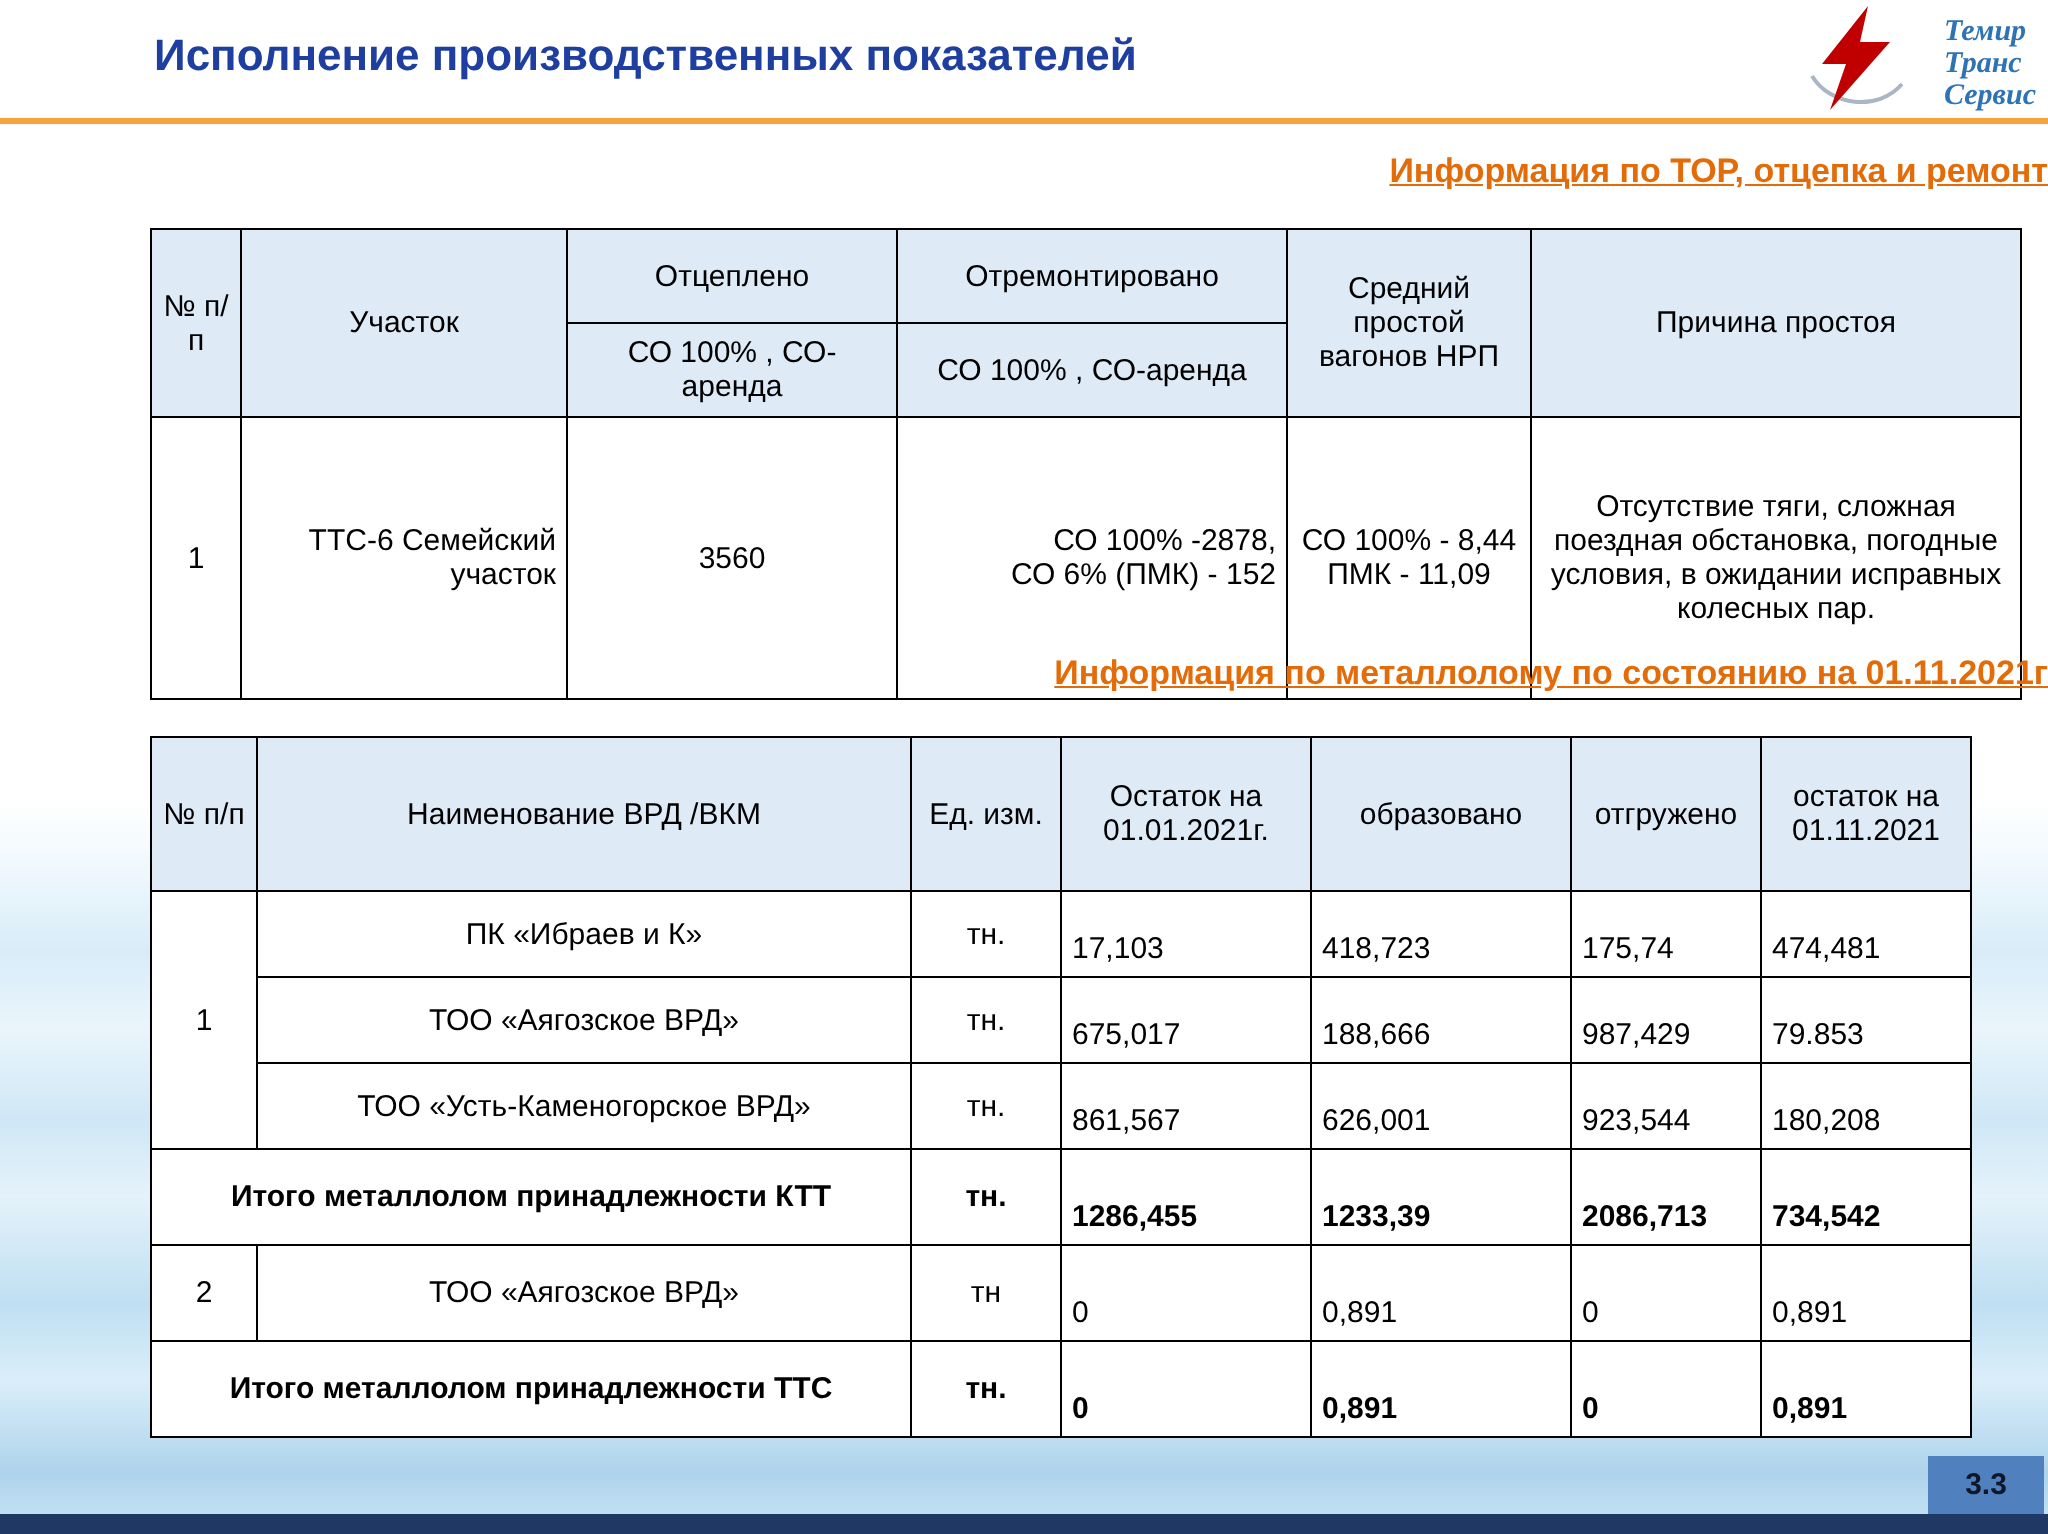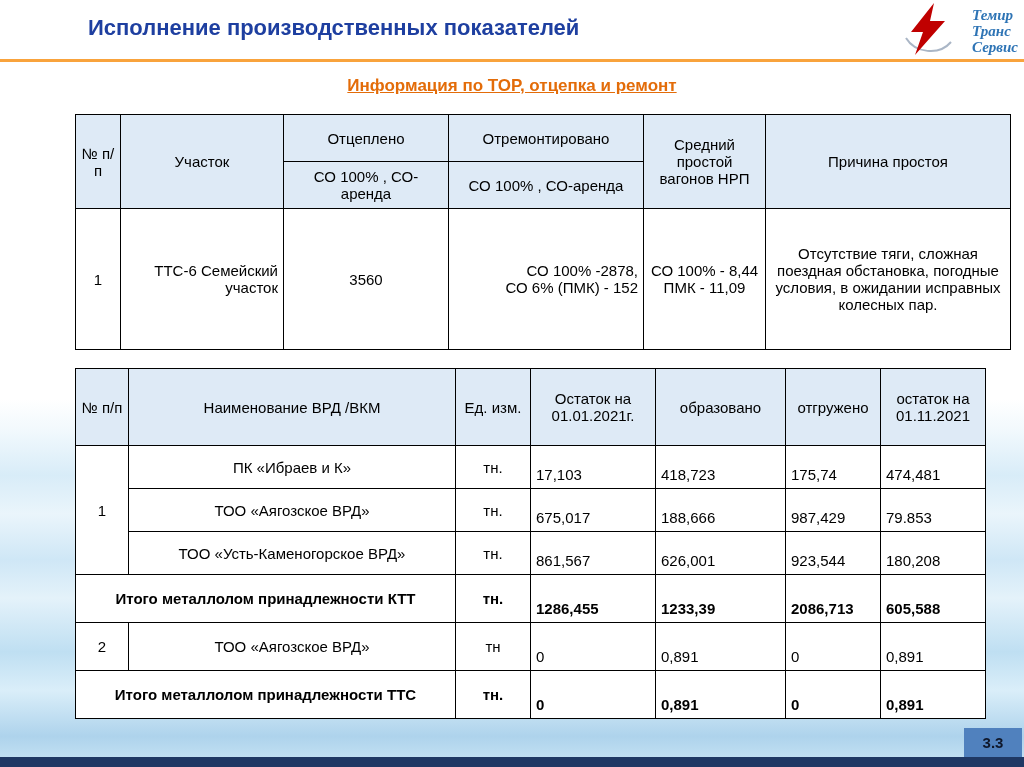--- a/index.html
+++ b/index.html
@@ -10,37 +10,37 @@
   }
   .slide {
     position: relative; width: 1024px; height: 767px; overflow: hidden;
     background: linear-gradient(180deg,
       #ffffff 0%, #ffffff 52%,
       #f2f9fd 56%, #d8ecf8 62%, #eaf5fb 67%,
       #cfe7f6 73%, #e4f2fa 78%, #bfdff2 85%,
       #daeef9 90%, #aed3ec 96%, #c9e5f5 100%);
   }
   .title {
-    position: absolute; top: 15px; left: 88px;
+    position: absolute; top: 15px; left: 77px;
     font-size: 22px; font-weight: bold; color: #1E3FA0;
   }
   .rule {
     position: absolute; top: 59px; left: 0;
     width: 1024px; height: 3px; background: #F9A33C;
   }
   .logo {
     position: absolute; top: 2px; right: 6px;
     display: flex; align-items: center; gap: 18px;
   }
   .logo-text {
     font-family: "Liberation Serif", serif; font-style: italic; font-weight: bold;
     color: #2E74B5; font-size: 15px; line-height: 16px;
   }
   .h1, .h2 {
-    position: absolute; left: 0; width: 1024px; text-align: center;
+    position: absolute; left: 0; width: 1024px; text-align: right;
     font-size: 17px; font-weight: bold; color: #E36C09;
   }
   .h1 { top: 76px; }
   .h2 { top: 327px; }
   .h1 span, .h2 span { text-decoration: underline; }
 
   table { border-collapse: collapse; position: absolute; table-layout: fixed; }
   th, td { border: 1.5px solid #000; padding: 3px 5px; background: #fff; }
   th { background: #DEEAF6; font-weight: normal; font-size: 15px; vertical-align: middle; }
   td { font-size: 15px; vertical-align: middle; }
@@ -131,20 +131,23 @@
         </td>
         <td class="center">
           <div>СО 100% - 8,44</div>
           <div>ПМК - 11,09</div>
         </td>
         <td class="center reason">Отсутствие тяги, сложная поездная обстановка, погодные условия, в ожидании исправных колесных пар.</td>
       </tr>
     </tbody>
   </table>
 
+  <div class="h2">
+    <span>Информация по металлолому по состоянию на 01.11.2021г</span>
+  </div>
 
   <table class="t2">
     <colgroup>
       <col style="width:53px">
         <col style="width:327px">
         <col style="width:75px">
       <col style="width:125px">
         <col style="width:130px">
         <col style="width:95px">
         <col style="width:105px">
@@ -185,21 +188,21 @@
         <td class="num">626,001</td>
         <td class="num">923,544</td>
         <td class="num">180,208</td>
       </tr>
       <tr class="rt">
         <td class="center bold" colspan="2">Итого металлолом принадлежности КТТ</td>
         <td class="center bold">тн.</td>
         <td class="num bold">1286,455</td>
         <td class="num bold">1233,39</td>
         <td class="num bold">2086,713</td>
-        <td class="num bold">605,588</td>
+        <td class="num bold">734,542</td>
       </tr>
       <tr class="rt">
         <td class="center">2</td>
         <td class="center">ТОО «Аягозское ВРД»</td>
         <td class="center">тн</td>
         <td class="num">0</td>
         <td class="num">0,891</td>
         <td class="num">0</td>
         <td class="num">0,891</td>
       </tr>

